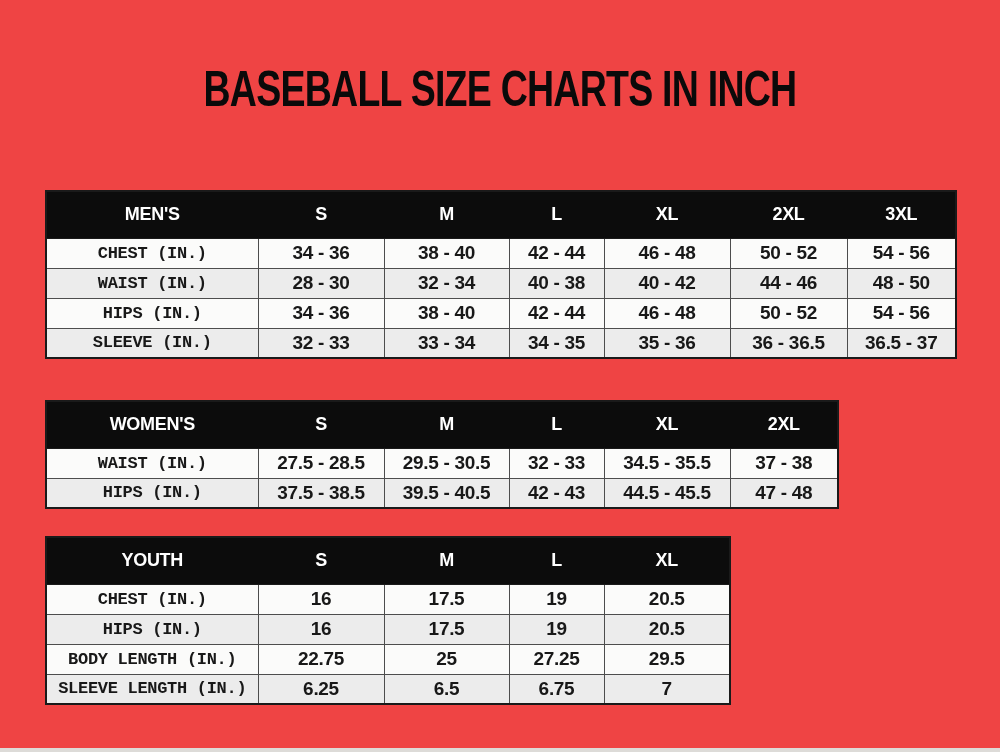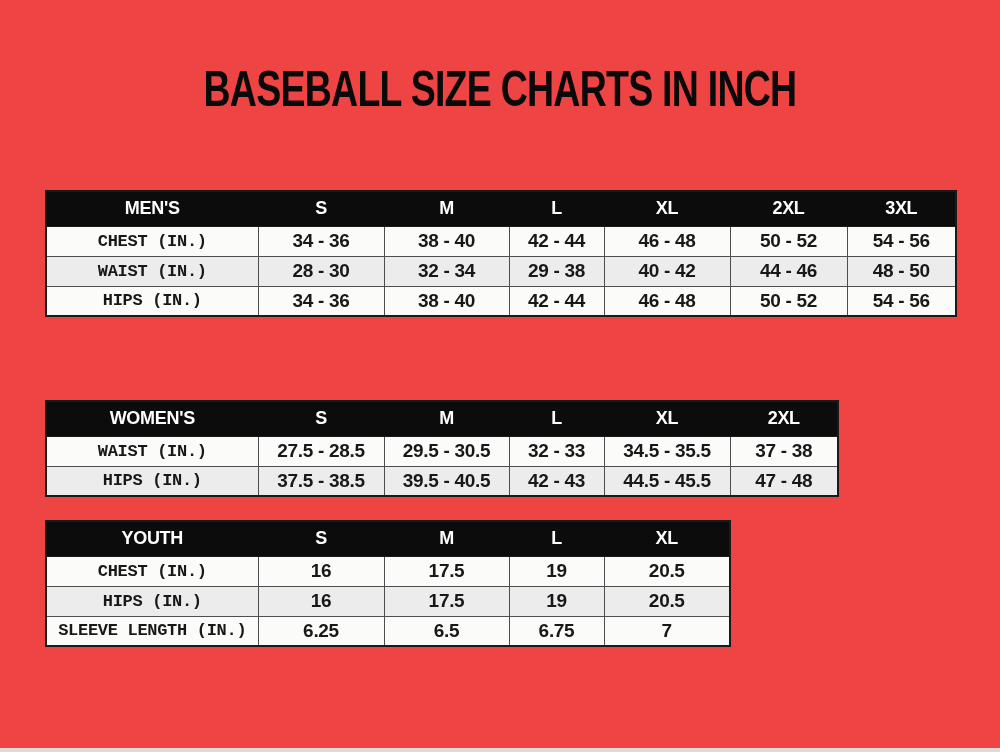--- a/index.html
+++ b/index.html
@@ -51,32 +51,32 @@
     font-size: 19px;
     color: #181818;
     letter-spacing: -0.3px;
     overflow: hidden;
     white-space: nowrap;
   }
   table.size-table thead th {
     background: #0c0c0c;
     color: #ffffff;
     font-size: 18px;
-    height: 35px;
+    height: 47px;
     border-color: #0c0c0c;
     border-bottom-color: #1a1a1a;
     margin-top: 28px;
   }
   table.size-table tbody th { font-size: 17px; font-family: Liberation Mono, monospace; }
   table.size-table tbody tr:nth-child(odd)  { background: #fbfbfa; }
   table.size-table tbody tr:nth-child(even) { background: #ececec; }
 
   #table-mens   { top: 190px; }
   #table-womens { top: 400px; }
-  #table-youth  { top: 520px; }
+  #table-youth  { top: 536px; }
 
   .bottom-edge {
     position: absolute;
     left: 0;
     bottom: 0;
     width: 1000px;
     height: 4px;
     background: #dddbd8;
   }
 </style>
@@ -115,34 +115,43 @@
           <td>38 - 40</td>
           <td>42 - 44</td>
           <td>46 - 48</td>
           <td>50 - 52</td>
           <td>54 - 56</td>
         </tr>
         <tr>
           <th>WAIST (IN.)</th>
           <td>28 - 30</td>
           <td>32 - 34</td>
-          <td>29 - 38</td>
+          <td>40 - 38</td>
           <td>40 - 42</td>
           <td>44 - 46</td>
           <td>48 - 50</td>
         </tr>
         <tr>
           <th>HIPS (IN.)</th>
           <td>34 - 36</td>
           <td>38 - 40</td>
           <td>42 - 44</td>
           <td>46 - 48</td>
           <td>50 - 52</td>
           <td>54 - 56</td>
         </tr>
+        <tr>
+          <th>SLEEVE (IN.)</th>
+          <td>32 - 33</td>
+          <td>33 - 34</td>
+          <td>34 - 35</td>
+          <td>35 - 36</td>
+          <td>36 - 36.5</td>
+          <td>36.5 - 37</td>
+        </tr>
       </tbody>
     </table>
 
   <table id="table-womens" class="size-table">
       <colgroup>
         <col style="width: 212px;">
         <col style="width: 126px;">
         <col style="width: 125px;">
         <col style="width: 95px;">
         <col style="width: 126px;">
@@ -204,20 +213,27 @@
           <td>20.5</td>
         </tr>
         <tr>
           <th>HIPS (IN.)</th>
           <td>16</td>
           <td>17.5</td>
           <td>19</td>
           <td>20.5</td>
         </tr>
         <tr>
+          <th>BODY LENGTH (IN.)</th>
+          <td>22.75</td>
+          <td>25</td>
+          <td>27.25</td>
+          <td>29.5</td>
+        </tr>
+        <tr>
           <th>SLEEVE LENGTH (IN.)</th>
           <td>6.25</td>
           <td>6.5</td>
           <td>6.75</td>
           <td>7</td>
         </tr>
       </tbody>
     </table>
 
   <div class="bottom-edge"></div>

